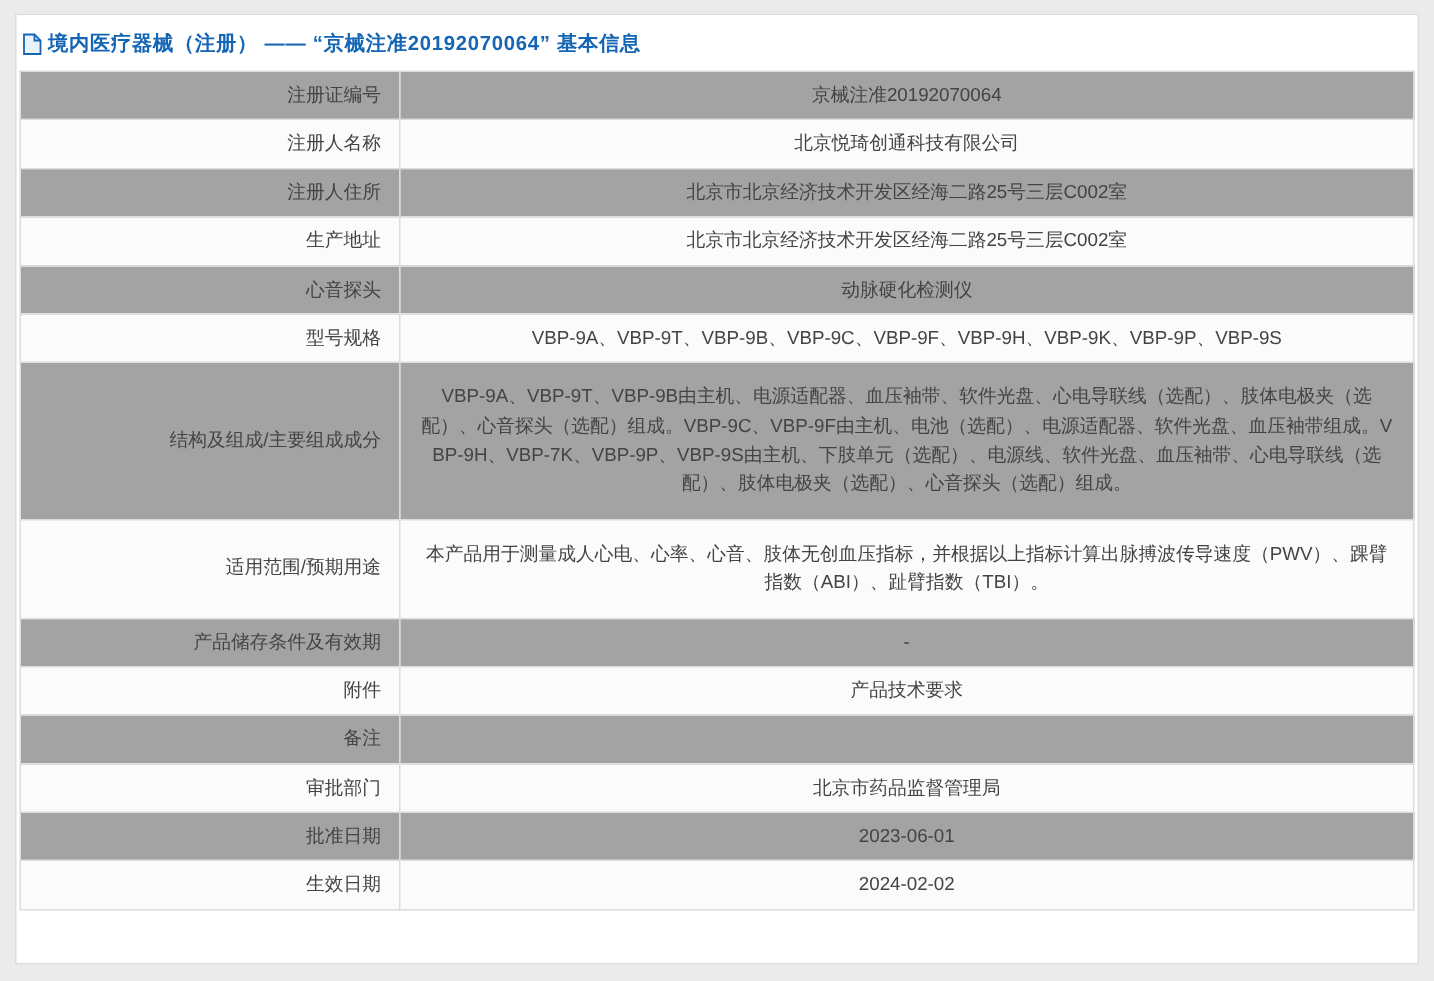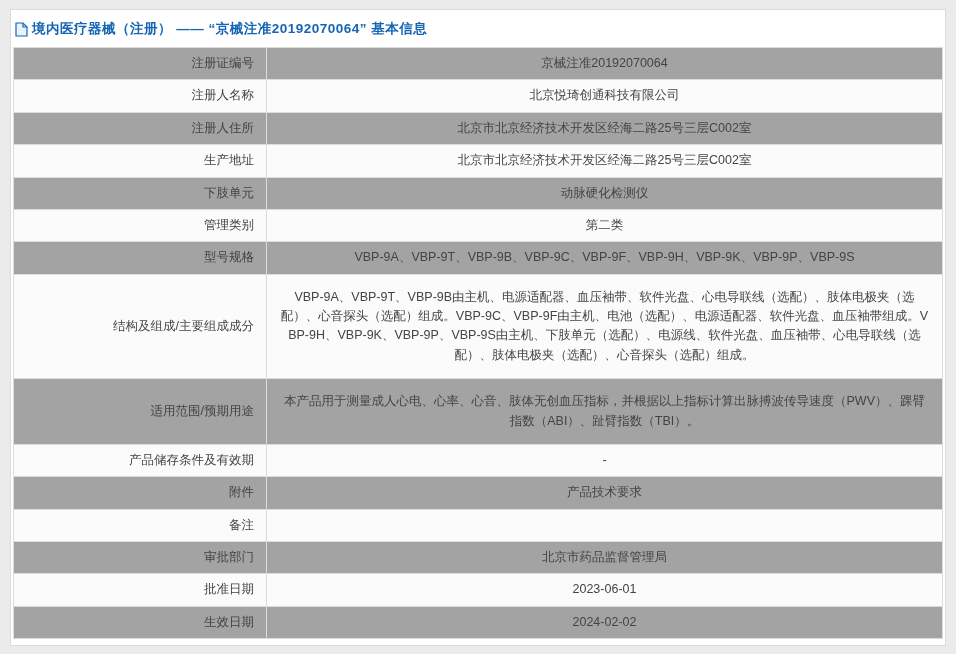--- a/index.html
+++ b/index.html
@@ -89,34 +89,30 @@
         </tr>
         <tr>
           <th><span>注册人住所</span></th>
           <td>北京市北京经济技术开发区经海二路25号三层C002室</td>
         </tr>
         <tr>
           <th><span>生产地址</span></th>
           <td>北京市北京经济技术开发区经海二路25号三层C002室</td>
         </tr>
         <tr>
-          <th><span>下肢单元</span></th>
+          <th><span>心音探头</span></th>
           <td>动脉硬化检测仪</td>
-        </tr>
-        <tr>
-          <th><span>管理类别</span></th>
-          <td>第二类</td>
         </tr>
         <tr>
           <th><span>型号规格</span></th>
           <td>VBP-9A、VBP-9T、VBP-9B、VBP-9C、VBP-9F、VBP-9H、VBP-9K、VBP-9P、VBP-9S</td>
         </tr>
         <tr class="tall">
           <th><span>结构及组成/主要组成成分</span></th>
-          <td>VBP-9A、VBP-9T、VBP-9B由主机、电源适配器、血压袖带、软件光盘、心电导联线（选配）、肢体电极夹（选配）、心音探头（选配）组成。VBP-9C、VBP-9F由主机、电池（选配）、电源适配器、软件光盘、血压袖带组成。VBP-9H、VBP-9K、VBP-9P、VBP-9S由主机、下肢单元（选配）、电源线、软件光盘、血压袖带、心电导联线（选配）、肢体电极夹（选配）、心音探头（选配）组成。</td>
+          <td>VBP-9A、VBP-9T、VBP-9B由主机、电源适配器、血压袖带、软件光盘、心电导联线（选配）、肢体电极夹（选配）、心音探头（选配）组成。VBP-9C、VBP-9F由主机、电池（选配）、电源适配器、软件光盘、血压袖带组成。VBP-9H、VBP-7K、VBP-9P、VBP-9S由主机、下肢单元（选配）、电源线、软件光盘、血压袖带、心电导联线（选配）、肢体电极夹（选配）、心音探头（选配）组成。</td>
         </tr>
         <tr class="tall">
           <th><span>适用范围/预期用途</span></th>
           <td>本产品用于测量成人心电、心率、心音、肢体无创血压指标，并根据以上指标计算出脉搏波传导速度（PWV）、踝臂指数（ABI）、趾臂指数（TBI）。</td>
         </tr>
         <tr>
           <th><span>产品储存条件及有效期</span></th>
           <td>-</td>
         </tr>
         <tr>

